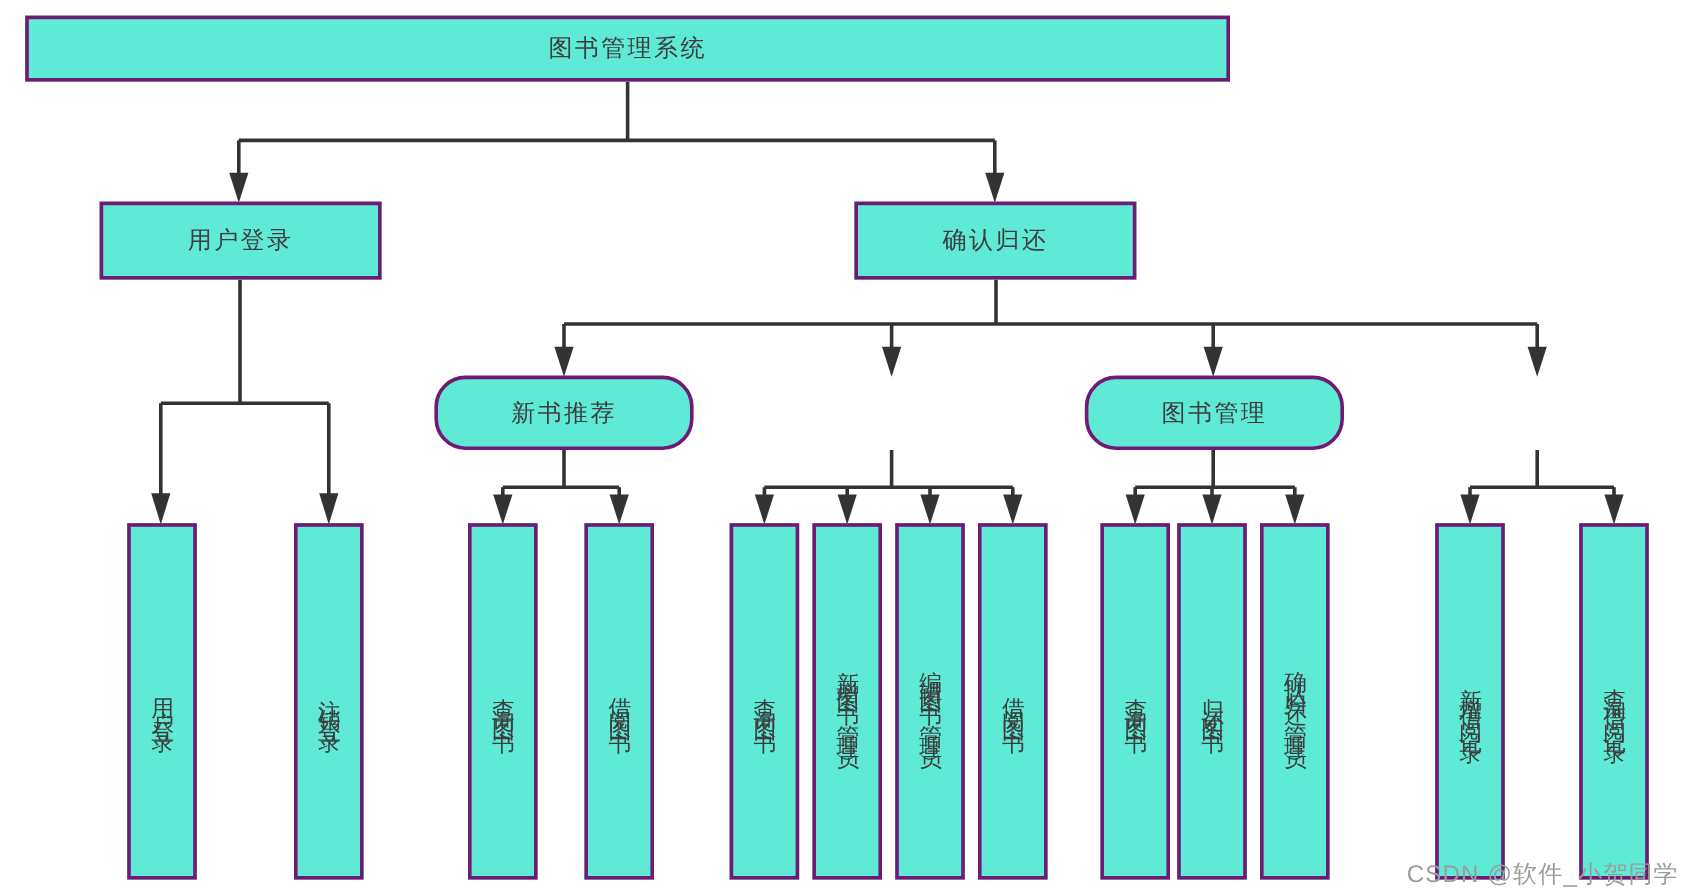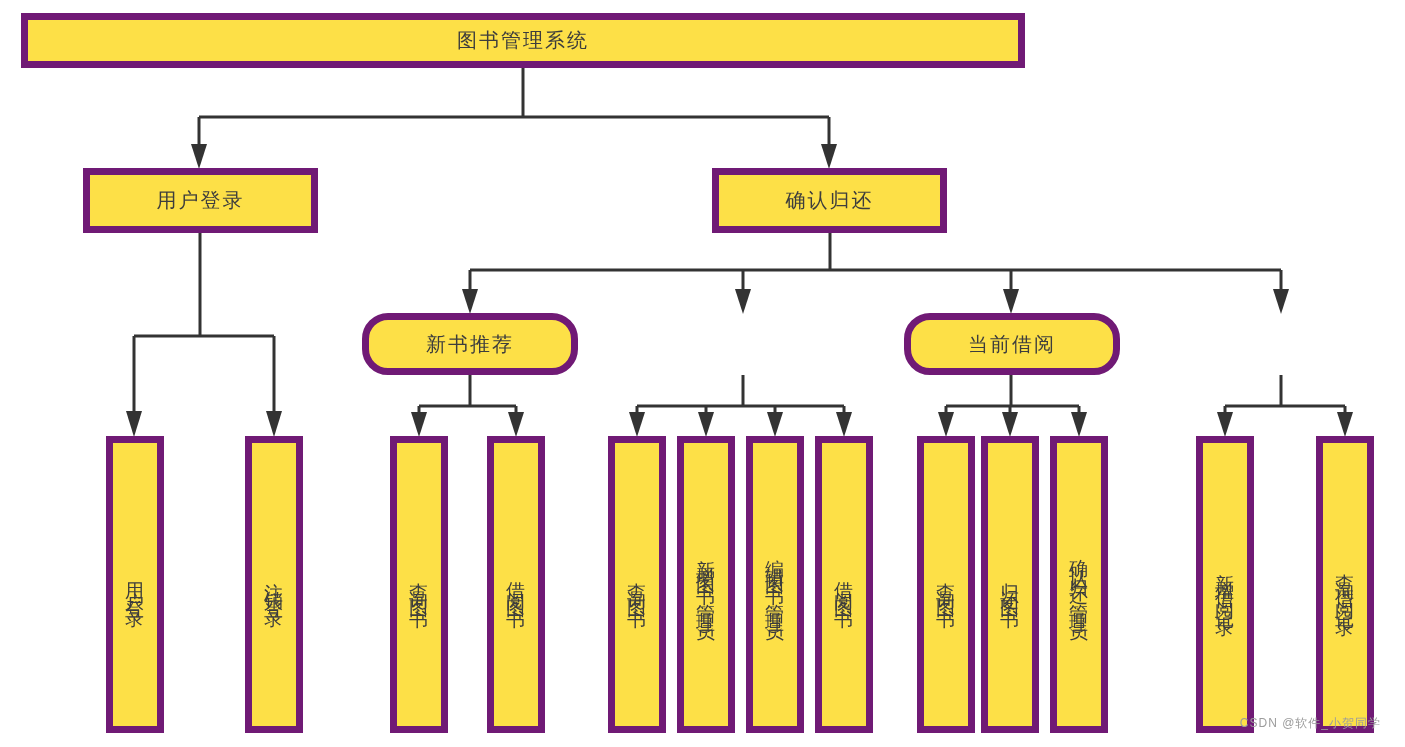--- a/index.html
+++ b/index.html
@@ -18,22 +18,22 @@
   svg.connectors {
     position: absolute;
     left: 0;
     top: 0;
     width: 1405px;
     height: 747px;
   }
   .box {
     position: absolute;
     box-sizing: border-box;
-    background: #fde047;
-    border: 7px solid #701a75;
+    background: #5eead4;
+    border: 3px solid #701a75;
     color: #3d3d3d;
     display: flex;
     align-items: center;
     justify-content: center;
     text-align: center;
   }
   .hd {
     font-size: 20px;
     letter-spacing: 2px;
   }
@@ -45,23 +45,23 @@
     writing-mode: vertical-rl;
     text-orientation: mixed;
     font-size: 19px;
     letter-spacing: 9px;
     color: #3d3d3d;
     line-height: 1;
     white-space: nowrap;
   }
   .watermark {
     position: absolute;
-    right: 24px;
+    right: 6px;
     top: 715px;
-    font-size: 12px;
+    font-size: 20px;
     color: #9c9c9c;
     letter-spacing: 1px;
     z-index: 5;
   }
 </style>
 </head>
 <body>
 
 <div class="canvas">
 
@@ -130,21 +130,21 @@
       <polygon points="1337,412 1353,412 1345,437"></polygon>
     </g>
   </svg>
 
   <div class="box root hd">图书管理系统</div>
 
   <div class="box l2 hd" style="left:83px">用户登录</div>
   <div class="box l2 hd" style="left:712px">确认归还</div>
 
   <div class="box l3 hd" style="left:362px">新书推荐</div>
-  <div class="box l3 hd" style="left:904px">当前借阅</div>
+  <div class="box l3 hd" style="left:904px">图书管理</div>
 
   <div class="box leaf" style="left:106px">
     <span class="vtext">用户登录</span>
   </div>
   <div class="box leaf" style="left:245px">
     <span class="vtext">注销登录</span>
   </div>
 
   <div class="box leaf" style="left:390px">
     <span class="vtext">查询图书</span>

